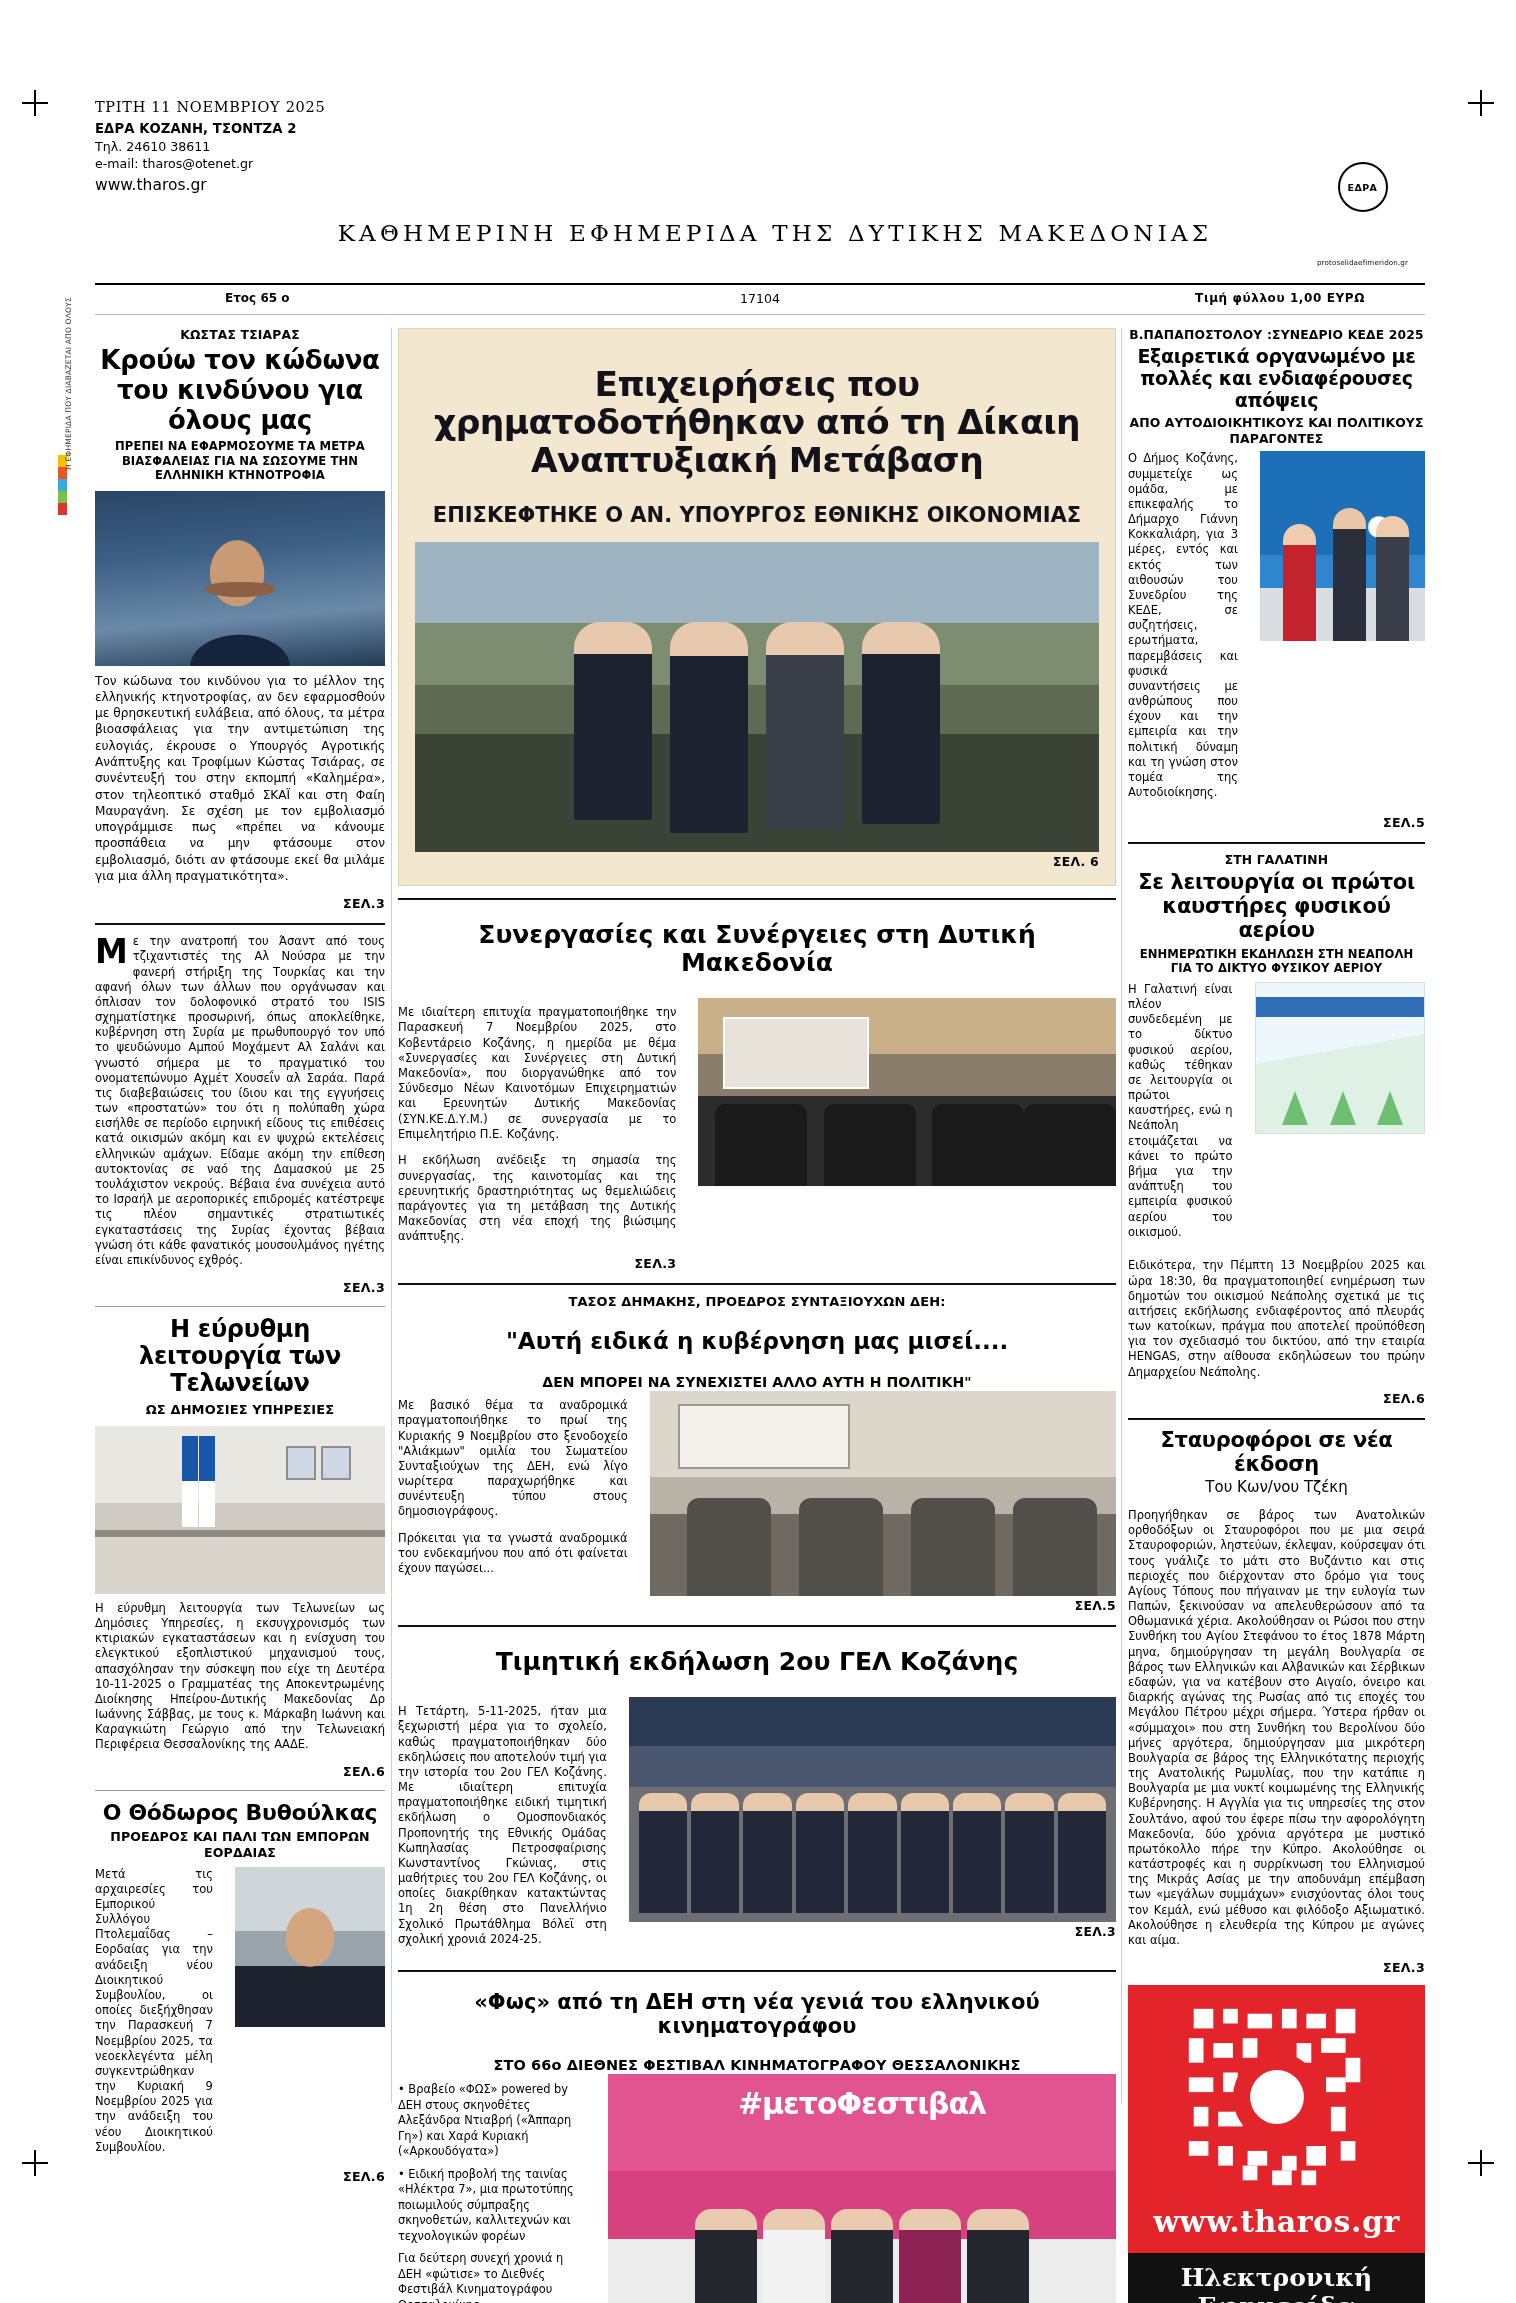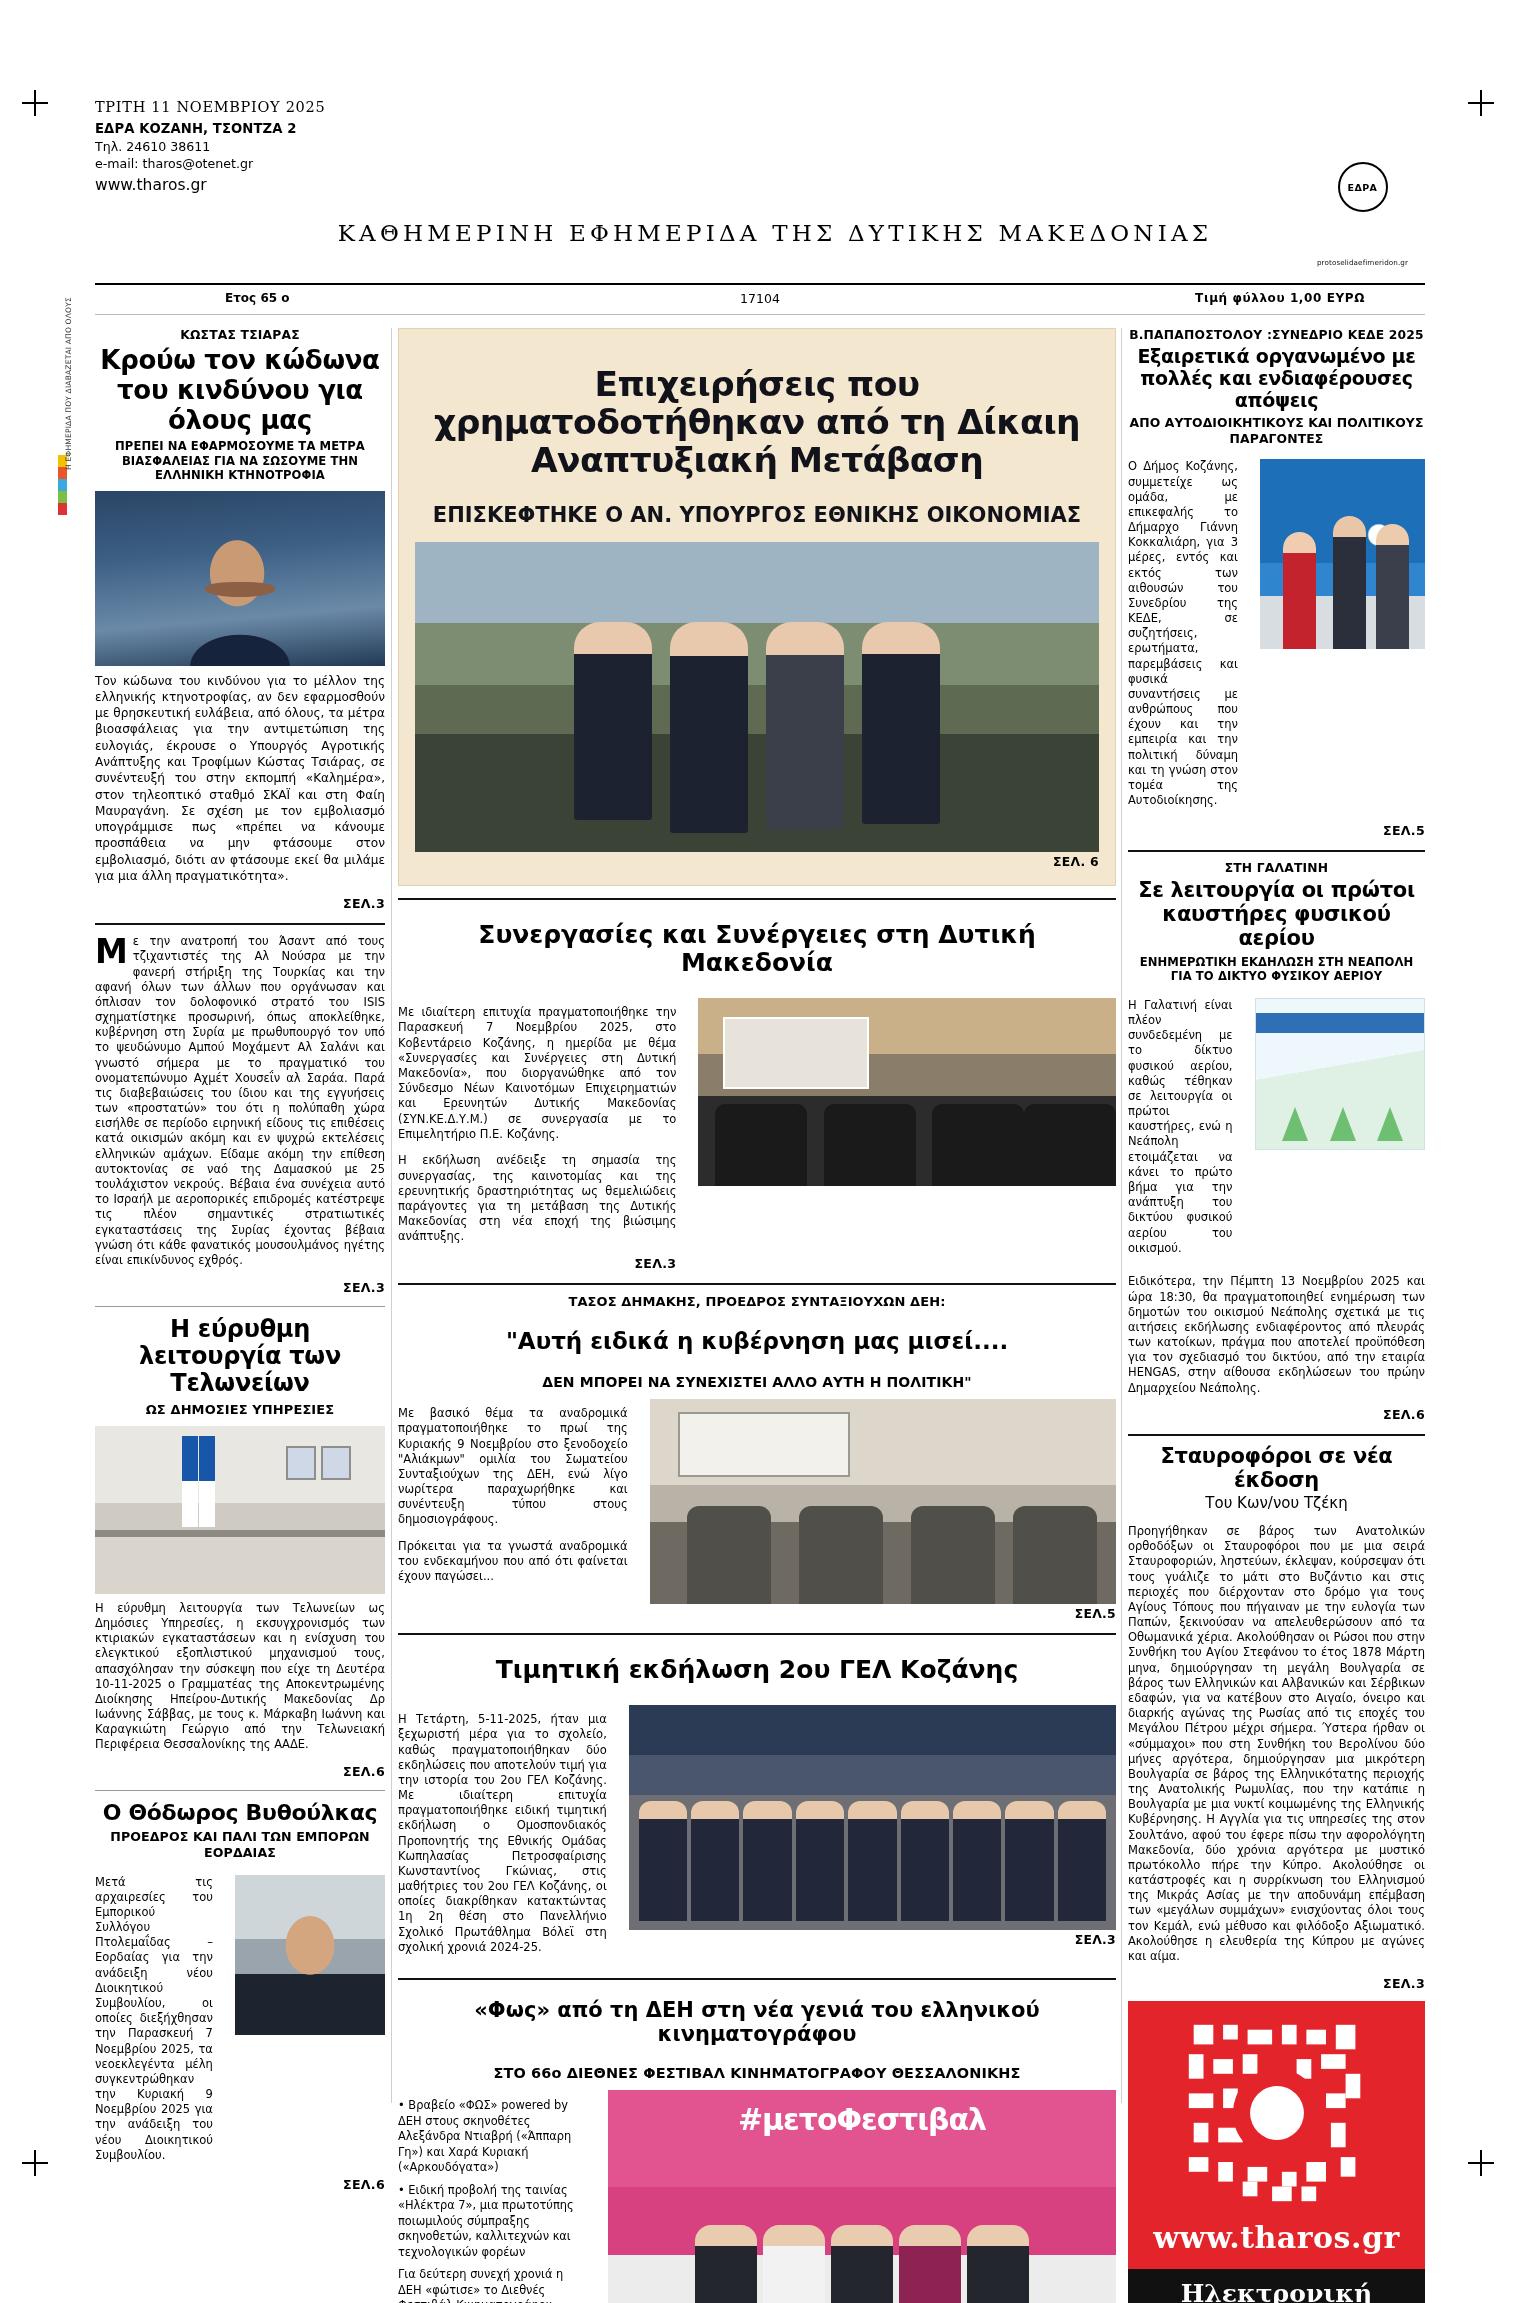--- a/index.html
+++ b/index.html
@@ -185,21 +185,21 @@
 
   
   .lead-box{background:#f4e7cf;border:1px solid #e3d2b2;padding:14px 16px 16px;}
   .lead-h{font-size:34.5px;font-weight:bold;line-height:1.1;text-align:center;color:#12121a;letter-spacing:-.6px;}
   .lead-sub{font-size:21px;font-weight:bold;line-height:1.18;text-align:center;color:#12121a;}
 
   .mid-title{font-size:25px;font-weight:bold;text-align:center;line-height:1.14;}
   .mid-title2{font-size:23px;font-weight:bold;text-align:center;line-height:1.16;}
   .mid-kicker{font-size:13px;font-weight:bold;text-align:center;letter-spacing:.1px;}
 
-  .two-col{display:flex;gap:22px;margin-top:8px;}
+  .two-col{display:flex;gap:22px;}
   .two-col .txt{width:40%;}
   .two-col .img{width:60%;}
 
   .drop::first-letter{font-size:33px;font-weight:bold;line-height:.86;float:left;padding:4px 5px 0 0;}
 
   
   .ad{margin-top:10px;}
   .ad-red{background:#e3242b;height:268px;position:relative;overflow:hidden;}
   .ad-qr{position:absolute;left:50%;top:14px;transform:translateX(-50%);width:196px;height:196px;}
   .ad-url{position:absolute;left:0;right:0;bottom:14px;text-align:center;color:#fff;
@@ -437,21 +437,21 @@
       <div class="sel">ΣΕΛ.5</div>
     </article>
 
     <div class="hr-thick"></div>
 
     <article>
       <div class="kicker">ΣΤΗ ΓΑΛΑΤΙΝΗ</div>
       <h2 class="headline" style="font-size:21px;">Σε λειτουργία οι πρώτοι καυστήρες φυσικού αερίου</h2>
       <div class="subhead" style="font-size:11.6px;">ΕΝΗΜΕΡΩΤΙΚΗ ΕΚΔΗΛΩΣΗ ΣΤΗ ΝΕΑΠΟΛΗ ΓΙΑ ΤΟ ΔΙΚΤΥΟ ΦΥΣΙΚΟΥ ΑΕΡΙΟΥ</div>
       <div class="two-col">
-        <p class="body-txt small" style="width:38%;margin-top:6px;">Η Γαλατινή είναι πλέον συνδεδεμένη με το δίκτυο φυσικού αερίου, καθώς τέθηκαν σε λειτουργία οι πρώτοι καυστήρες, ενώ η Νεάπολη ετοιμάζεται να κάνει το πρώτο βήμα για την ανάπτυξη του δικτύου φυσικού αερίου του οικισμού.</p>
+        <p class="body-txt small" style="width:38%;margin-top:6px;">Η Γαλατινή είναι πλέον συνδεδεμένη με το δίκτυο φυσικού αερίου, καθώς τέθηκαν σε λειτουργία οι πρώτοι καυστήρες, ενώ η Νεάπολη ετοιμάζεται να κάνει το πρώτο βήμα για την ανάπτυξη του εμπειρία φυσικού αερίου του οικισμού.</p>
         <div style="width:62%;">
           <div class="photo ph-gas" style="margin-top:6px;">
             <span class="band"></span>
             <span class="tree t1"></span>
             <span class="tree t2"></span>
             <span class="tree t3"></span>
           </div>
         </div>
       </div>
       <p class="body-txt small">Ειδικότερα, την Πέμπτη 13 Νοεμβρίου 2025 και ώρα 18:30, θα πραγματοποιηθεί ενημέρωση των δημοτών του οικισμού Νεάπολης σχετικά με τις αιτήσεις εκδήλωσης ενδιαφέροντος από πλευράς των κατοίκων, πράγμα που αποτελεί προϋπόθεση για τον σχεδιασμό του δικτύου, από την εταιρία HENGAS, στην αίθουσα εκδηλώσεων του πρώην Δημαρχείου Νεάπολης.</p>

